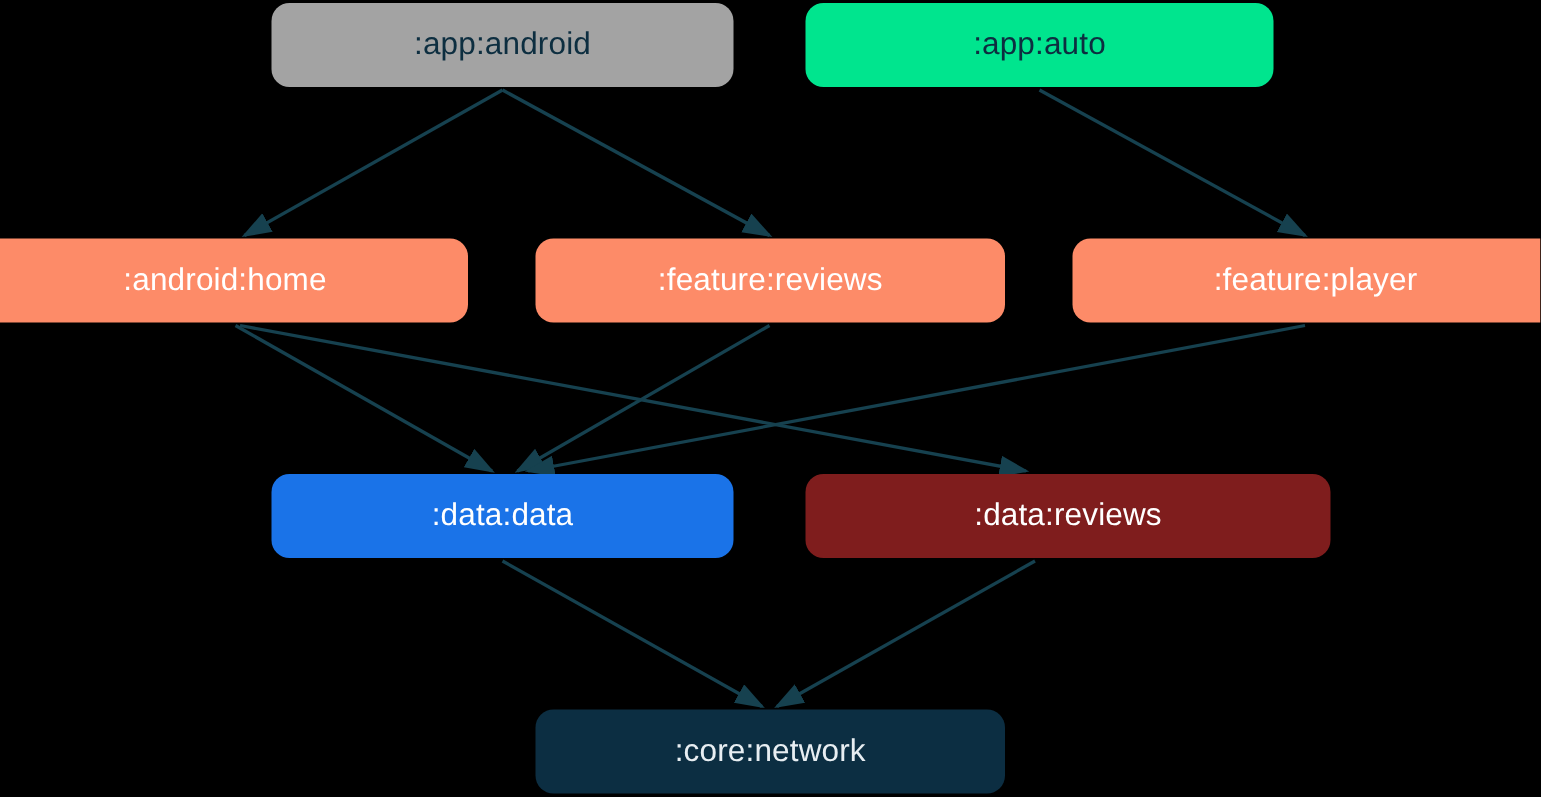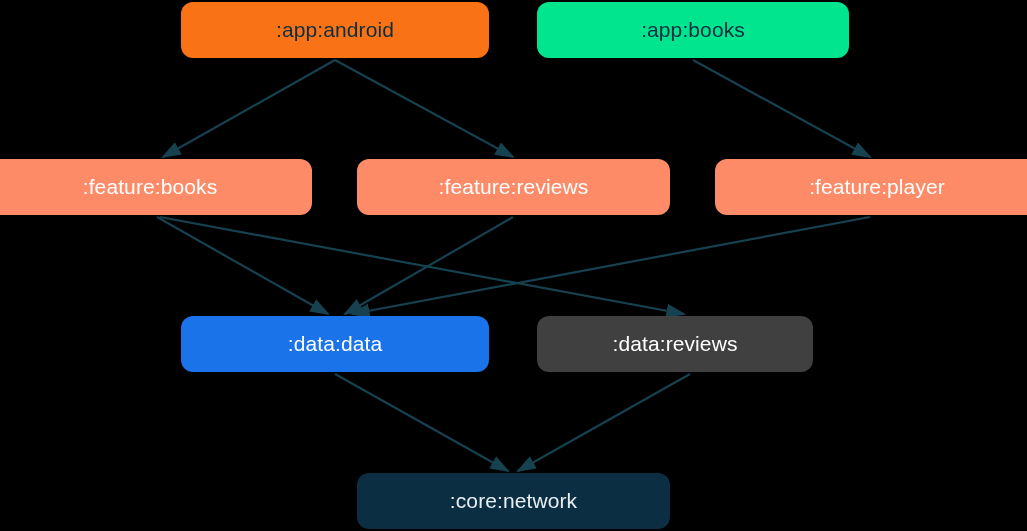--- a/index.html
+++ b/index.html
@@ -78,39 +78,39 @@
         <line x1="157" y1="217" x2="328" y2="314" stroke="#16414F" stroke-width="2.2" marker-end="url(#arrowhead)"></line>
         <line x1="160" y1="217" x2="684" y2="314" stroke="#16414F" stroke-width="2.2" marker-end="url(#arrowhead)"></line>
         <line x1="513" y1="217" x2="345" y2="314" stroke="#16414F" stroke-width="2.2" marker-end="url(#arrowhead)"></line>
         <line x1="870" y1="217" x2="352" y2="314" stroke="#16414F" stroke-width="2.2" marker-end="url(#arrowhead)"></line>
         <line x1="335" y1="374" x2="508" y2="471" stroke="#16414F" stroke-width="2.2" marker-end="url(#arrowhead)"></line>
         <line x1="690" y1="374" x2="518" y2="471" stroke="#16414F" stroke-width="2.2" marker-end="url(#arrowhead)"></line>
       </g>
   </svg>
 
   <div id="nodes-group">
-      <div class="node node-app" style="left: 181px; top: 2px; width: 308px; height: 56px; background: #f97316; color: rgb(13, 46, 64);">
+      <div class="node node-app" style="left: 181px; top: 2px; width: 308px; height: 56px; background: #a3a3a3; color: rgb(13, 46, 64);">
         <span class="node-label">:app:android</span>
       </div>
       <div class="node node-app" style="left: 537px; top: 2px; width: 312px; height: 56px; background: rgb(0, 229, 142); color: rgb(13, 46, 64);">
-        <span class="node-label">:app:books</span>
+        <span class="node-label">:app:auto</span>
       </div>
       <div class="node node-feature" style="left: -12px; top: 159px; width: 324px; height: 56px; background: rgb(253, 139, 104); color: rgb(255, 255, 255);">
-        <span class="node-label">:feature:books</span>
+        <span class="node-label">:android:home</span>
       </div>
       <div class="node node-feature" style="left: 357px; top: 159px; width: 313px; height: 56px; background: rgb(253, 139, 104); color: rgb(255, 255, 255); text-align: center;">
         <span class="node-label">:feature:reviews</span>
       </div>
       <div class="node node-feature" style="left: 715px; top: 159px; width: 324px; height: 56px; background: rgb(253, 139, 104); color: rgb(255, 255, 255);">
         <span class="node-label">:feature:player</span>
       </div>
       <div class="node node-data" style="left: 181px; top: 316px; width: 308px; height: 56px; background: rgb(26, 115, 232); color: rgb(255, 255, 255);">
         <span class="node-label">:data:data</span>
       </div>
-      <div class="node node-data" style="left: 537px; top: 316px; width: 276px; height: 56px; background: #404040; color: rgb(255, 255, 255); align-items: center;">
+      <div class="node node-data" style="left: 537px; top: 316px; width: 350px; height: 56px; background: #7f1d1d; color: rgb(255, 255, 255); align-items: center;">
         <span class="node-label">:data:reviews</span>
       </div>
       <div class="node node-core" style="left: 357px; top: 473px; width: 313px; height: 56px; background: rgb(12, 46, 66); color: rgb(232, 238, 242);">
         <span class="node-label">:core:network</span>
       </div>
     </div>
 
 </div>
 
 </body></html>

